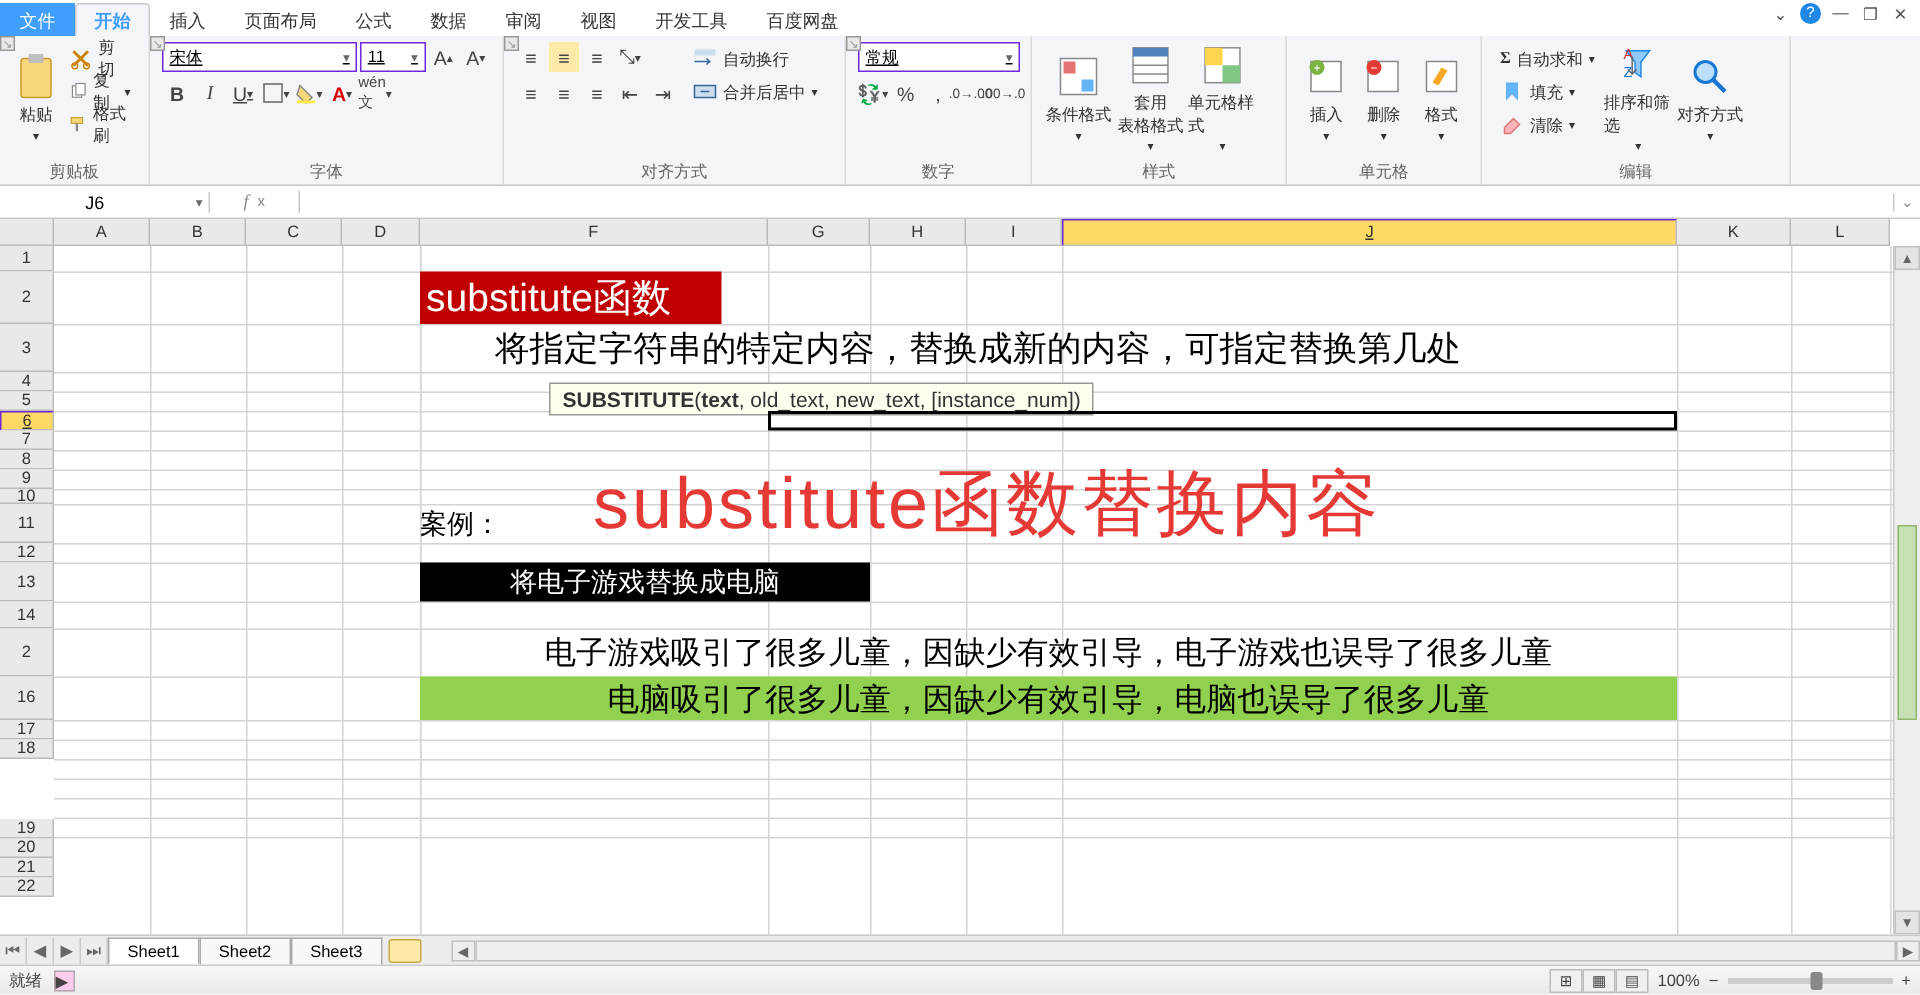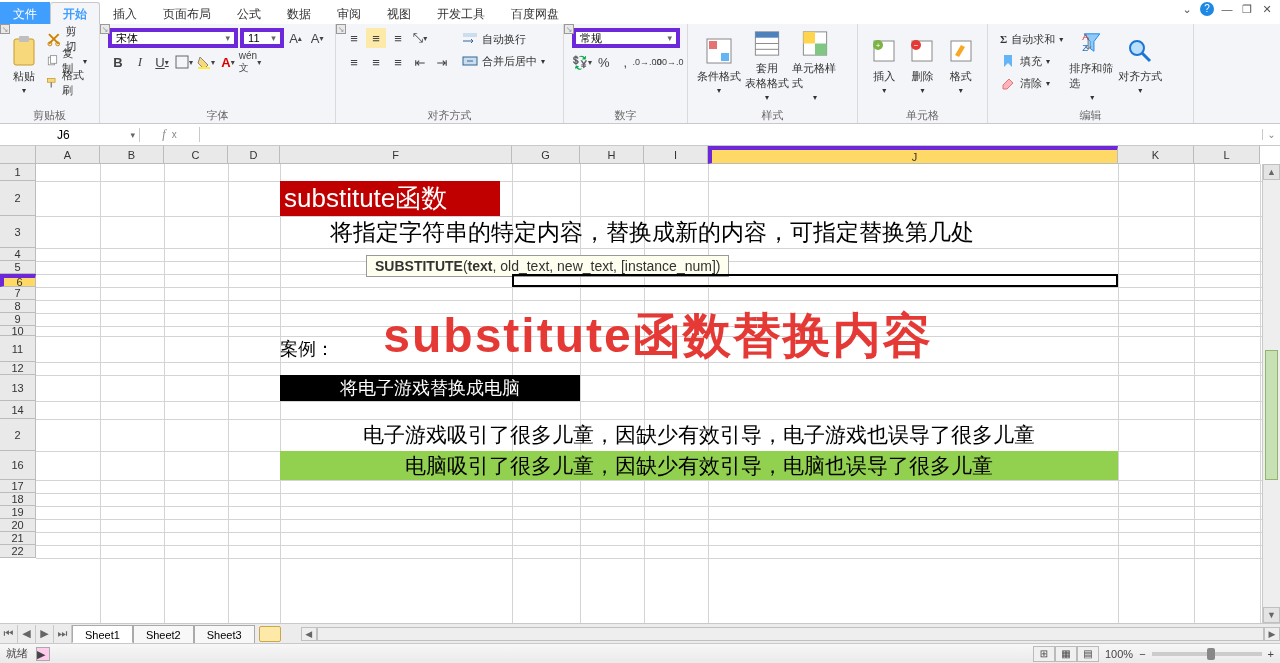--- a/index.html
+++ b/index.html
@@ -18,21 +18,21 @@
 
 
 .ribbon { height:100px; background:#f4f5f8; border-bottom:1px solid #c9c9c9; display:flex; font-size:12px; position:relative;}
 .rgroup { border-right:1px solid #dadada; padding:4px 8px 0 8px; display:flex; flex-direction:column; justify-content:space-between; position:relative;}
 .rgroup .glabel { text-align:center; font-size:11px; color:#666; height:16px; line-height:16px; padding-bottom:2px;}
 .rgroup .corner { position:absolute; right:2px; bottom:2px; width:10px; height:10px; border:1px solid #999; font-size:8px; color:#999; display:flex; align-items:center; justify-content:center;}
 .big-btn { display:flex; flex-direction:column; align-items:center; justify-content:center; width:46px; height:74px; font-size:11px; color:#333; gap:2px;}
 .big-btn .bicon { width:32px; height:32px; }
 .mini { font-size:11px; color:#333; display:flex; align-items:center; gap:4px; height:22px; padding:0 4px;}
 .mini .mi { width:16px; height:16px; }
-.sel { border:4px solid #6d28d9; background:#fff; font-size:11px; height:20px; display:flex; align-items:center; padding:0 4px; justify-content:space-between;}
+.sel { border:1px solid #6d28d9; background:#fff; font-size:11px; height:20px; display:flex; align-items:center; padding:0 4px; justify-content:space-between;text-decoration:underline;}
 .sel .arr{ font-size:9px; color:#666; margin-left:4px;}
 .sq { width:20px; height:20px; display:flex; align-items:center; justify-content:center; font-size:13px; color:#444;}
 .sq.b{font-weight:bold;}
 .sq.i{font-style:italic;font-family:serif;}
 .sq.u{text-decoration:underline;}
 .row { display:flex; gap:2px;}
 
 
 .fbar { height:22px; border-bottom:1px solid #c9c9c9; display:flex; align-items:center; font-size:12px; background:#fff;}
 .fbar .namebox{ width:140px; border-right:1px solid #c9c9c9; display:flex; align-items:center;}
@@ -85,21 +85,21 @@
 .views{display:flex;gap:0;}
 .views .vb{width:22px;height:16px;border:1px solid #bbb;background:#f0f0f0;display:flex;align-items:center;justify-content:center;font-size:10px;}
 
 
 .vscroll{position:absolute;right:0;top:18px;bottom:0;width:18px;background:#eee;border-left:1px solid #c9c9c9;}
 .vscroll .vb{height:16px;border:1px solid #c0c0c0;background:#e4e4e4;font-size:9px;display:flex;align-items:center;justify-content:center;color:#666;}
 .vscroll .vtrack{position:absolute;top:16px;bottom:16px;left:0;right:0;}
 .vscroll .vthumb{position:absolute;left:2px;right:2px;top:170px;height:130px;background:#c7e0b4;border:1px solid #8fb56e;}
 
 
-.wm{position:absolute;left:50%;transform:translateX(-50%);font-size:48px;font-weight:700;color:#e53935;white-space:nowrap;letter-spacing:2px;}
+.wm{position:absolute;left:50%;transform:translateX(-50%);font-size:48px;font-weight:400;color:#e53935;white-space:nowrap;letter-spacing:2px;}
 
 </style>
 </head>
 <body>
 
 <div class="sysbar">
   <span class="ico">⌄</span>
   <span class="help-circ">?</span>
   <span class="ico">—</span>
   <span class="ico">❐</span>
@@ -422,21 +422,21 @@
         <div class="rh" style="height: 13px;">9</div>
         <div class="rh" style="height: 10px;">10</div>
         <div class="rh" style="height: 26px;">11</div>
         <div class="rh" style="height: 13px;">12</div>
         <div class="rh" style="height: 26px;">13</div>
         <div class="rh" style="height: 18px;">14</div>
         <div class="rh" style="height: 32px;">2</div>
         <div class="rh" style="height: 29px;">16</div>
         <div class="rh" style="height: 13px;">17</div>
         <div class="rh" style="height: 13px;">18</div>
-        <div class="rh" style="height: 13px;">19</div>
+        <div class="rh" style="height: 13px; margin-top: 40px;">19</div>
         <div class="rh" style="height: 13px;">20</div>
         <div class="rh" style="height: 13px;">21</div>
         <div class="rh" style="height: 13px;">22</div>
       </div>
     <div class="cells" id="cells">
       <div class="gridlines" id="glines">
           <div class="gl-v" style="left: 64px;"></div>
           <div class="gl-v" style="left: 128px;"></div>
           <div class="gl-v" style="left: 192px;"></div>
           <div class="gl-v" style="left: 244px;"></div>
@@ -465,21 +465,21 @@
           <div class="gl-h" style="top: 287px;"></div>
           <div class="gl-h" style="top: 316px;"></div>
           <div class="gl-h" style="top: 329px;"></div>
           <div class="gl-h" style="top: 342px;"></div>
           <div class="gl-h" style="top: 355px;"></div>
           <div class="gl-h" style="top: 368px;"></div>
           <div class="gl-h" style="top: 381px;"></div>
           <div class="gl-h" style="top: 394px;"></div>
         </div>
 
-      <div class="pill" id="p-title" style="background: rgb(192, 0, 0); color: rgb(255, 255, 255); font-size: 26px; justify-content: flex-start; padding: 0px 4px; left: 244px; top: 17px; width: 220px; height: 35px;">
+      <div class="pill" id="p-title" style="background: rgb(192, 0, 0); color: rgb(255, 255, 255); font-size: 26px; justify-content: flex-start; padding: 0px 4px; left: 244px; top: 17px; width: 201px; height: 35px;">
           <span>substitute函数</span>
         </div>
 
       <div class="ovtext" id="p-desc" style="left: 294px; top: 52px; height: 32px;">将指定字符串的特定内容，替换成新的内容，可指定替换第几处</div>
 
       <div class="tooltip" id="p-tip" title="SUBSTITUTE(text, old_text, new_text, [instance_num])" style="left: 330px; top: 91px;"><b>SUBSTITUTE</b>(<b>text</b>, old_text, new_text, [instance_num])</div>
 
       <div class="acell" id="p-sel" style="left: 476px; top: 110px; width: 606px; height: 13px;"></div>
 
       <div class="wm" id="p-wm" style="top: 140px;">substitute函数替换内容</div>

